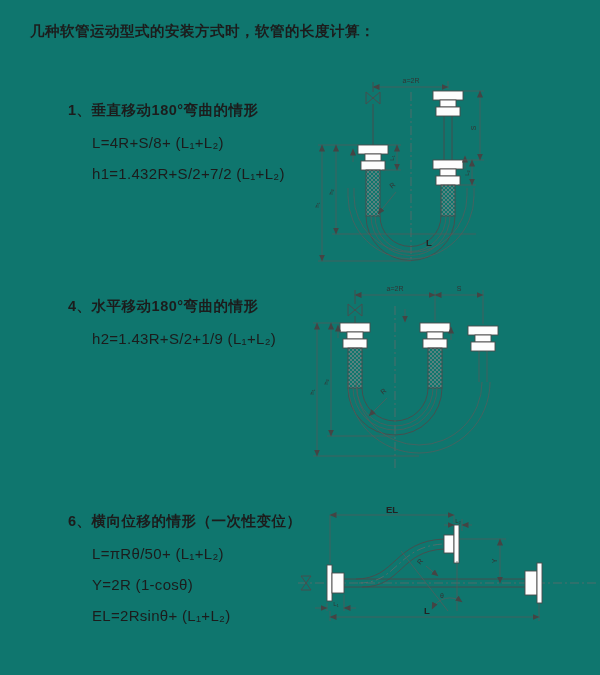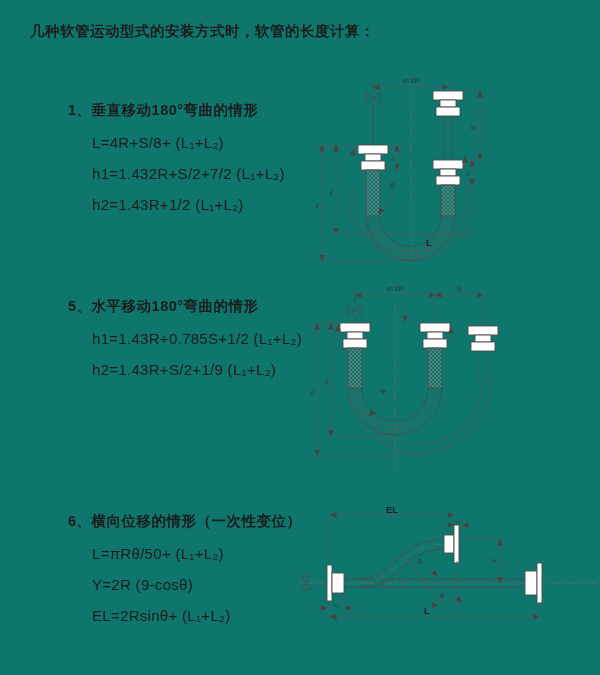--- a/index.html
+++ b/index.html
@@ -29,37 +29,35 @@
 
 <div class="page">
 
   <div class="title">几种软管运动型式的安装方式时，软管的长度计算：</div>
 
   <div class="sec" style="top:101px;">
     <div class="sec-h">1、垂直移动180°弯曲的情形</div>
     <div class="formulas">
       <div class="f">L=4R+S/8+ (L₁+L₂)</div>
       <div class="f">h1=1.432R+S/2+7/2 (L₁+L₂)</div>
-      <div class="f">h2=1.43R+1/2 (L₁+L₂)</div>
     </div>
   </div>
 
   <div class="sec" style="top:297px;">
-    <div class="sec-h">5、水平移动180°弯曲的情形</div>
+    <div class="sec-h">4、水平移动180°弯曲的情形</div>
     <div class="formulas">
-      <div class="f">h1=1.43R+0.785S+1/2 (L₁+L₂)</div>
       <div class="f">h2=1.43R+S/2+1/9 (L₁+L₂)</div>
     </div>
   </div>
 
   <div class="sec" style="top:512px;">
     <div class="sec-h">6、横向位移的情形（一次性变位）</div>
     <div class="formulas">
       <div class="f">L=πRθ/50+ (L₁+L₂)</div>
-      <div class="f">Y=2R (9-cosθ)</div>
+      <div class="f">Y=2R (1-cosθ)</div>
       <div class="f">EL=2Rsinθ+ (L₁+L₂)</div>
     </div>
   </div>
 
   <div class="dg" style="left:308px;top:68px;width:287px;height:197px;">
     <svg width="287" height="197" viewBox="0 0 287 197">
       <defs>
         <marker id="ar1" markerWidth="8" markerHeight="8" refX="6.5" refY="3" orient="auto-start-reverse" markerUnits="userSpaceOnUse">
           <path d="M0,0L7,3L0,6z" fill="#444"></path>
         </marker>

